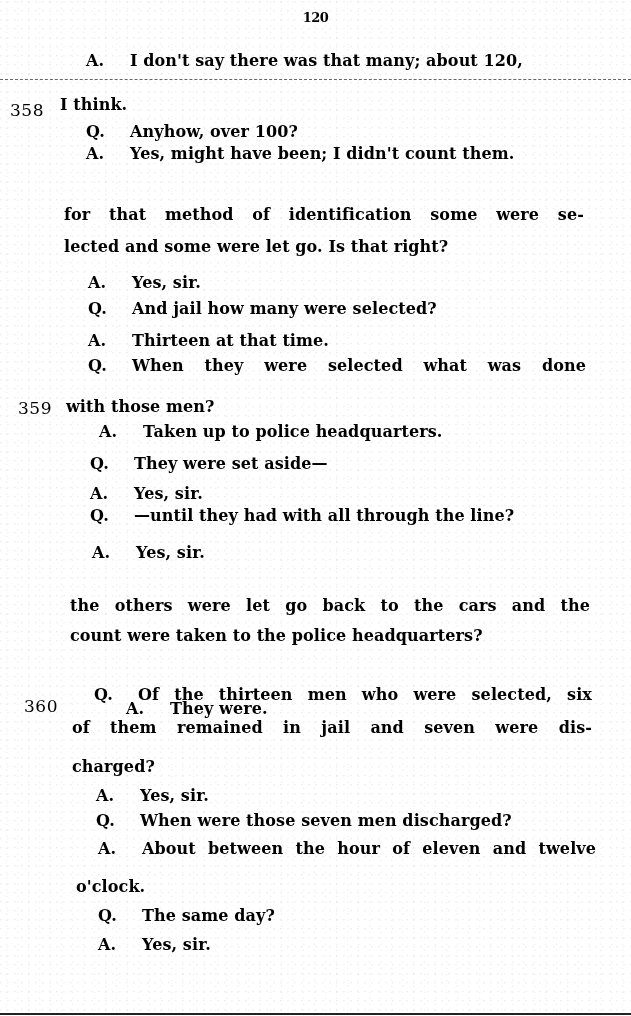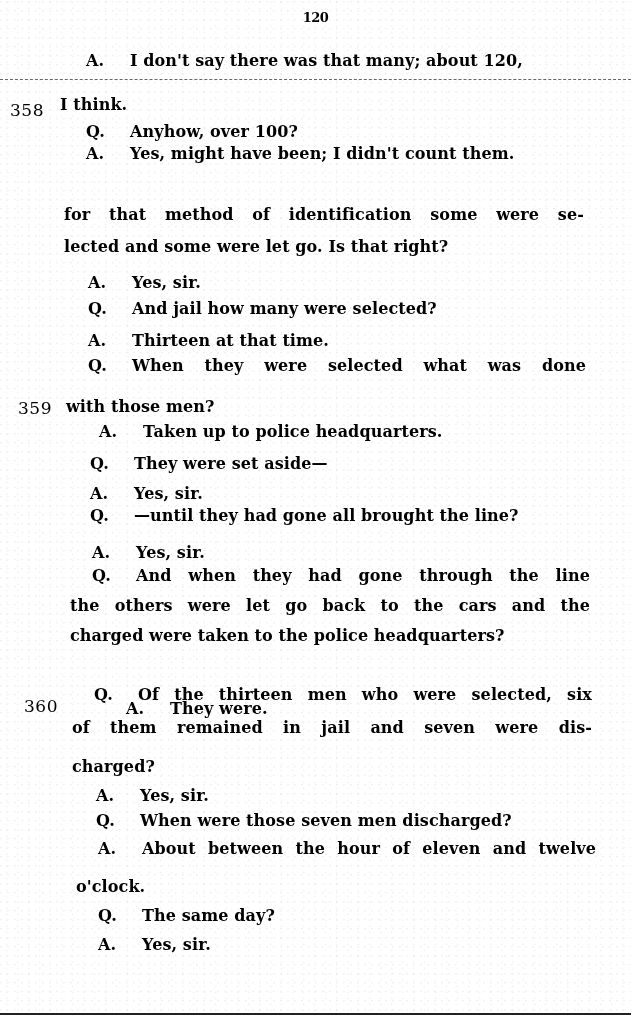--- a/index.html
+++ b/index.html
@@ -135,37 +135,34 @@
 
   <div class="line" style="left:90px; top:453px;">
     <span class="spk">Q.</span><span>They were set aside—</span>
   </div>
 
   <div class="line" style="left:90px; top:483px;">
     <span class="spk">A.</span><span>Yes, sir.</span>
   </div>
 
   <div class="line" style="left:90px; top:505px;">
-    <span class="spk">Q.</span><span>—until they had gone all brought the line?</span>
+    <span class="spk">Q.</span><span>—until they had with all through the line?</span>
   </div>
 
   <div class="line" style="left:92px; top:542px;">
     <span class="spk">A.</span><span>Yes, sir.</span>
   </div>
 
-  <div class="line just" style="left:92px; top:565px; width:498px;">
-    <span class="spk">Q.</span><span>And when they had gone through the line</span>
-  </div>
 
   <div class="line just" style="left:70px; top:595px; width:520px;">
     <span>the others were let go back to the cars and the</span>
   </div>
 
   <div class="line" style="left:70px; top:625px;">
-    <span>charged were taken to the police headquarters?</span>
+    <span>count were taken to the police headquarters?</span>
   </div>
 
   <div class="line" style="left:94px; top:698px;margin-left:32px;">
     <span class="spk">A.</span><span>They were.</span>
   </div>
 
   <div class="line just" style="left:94px; top:684px; width:498px;">
     <span class="spk">Q.</span><span>Of the thirteen men who were selected, six</span>
   </div>
 

